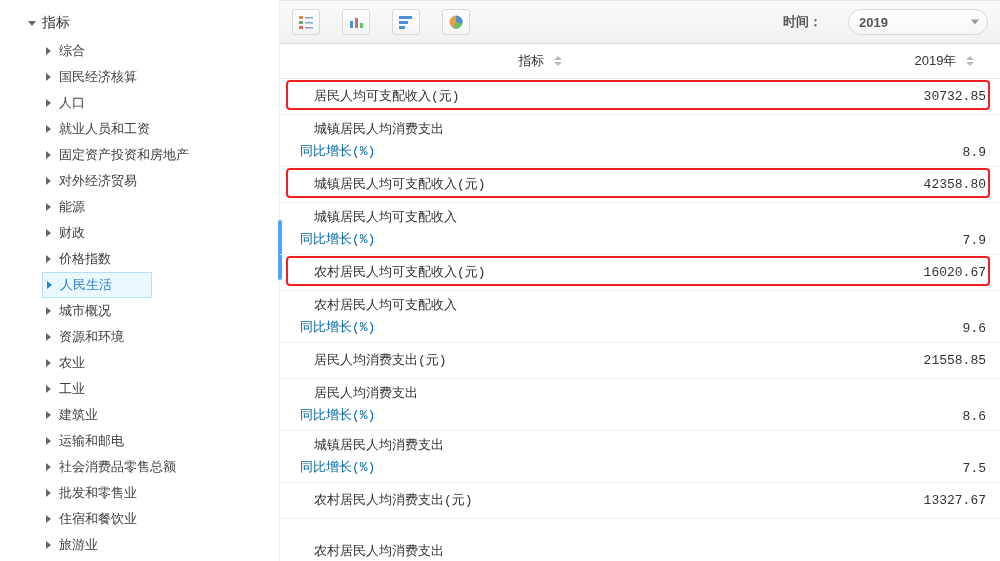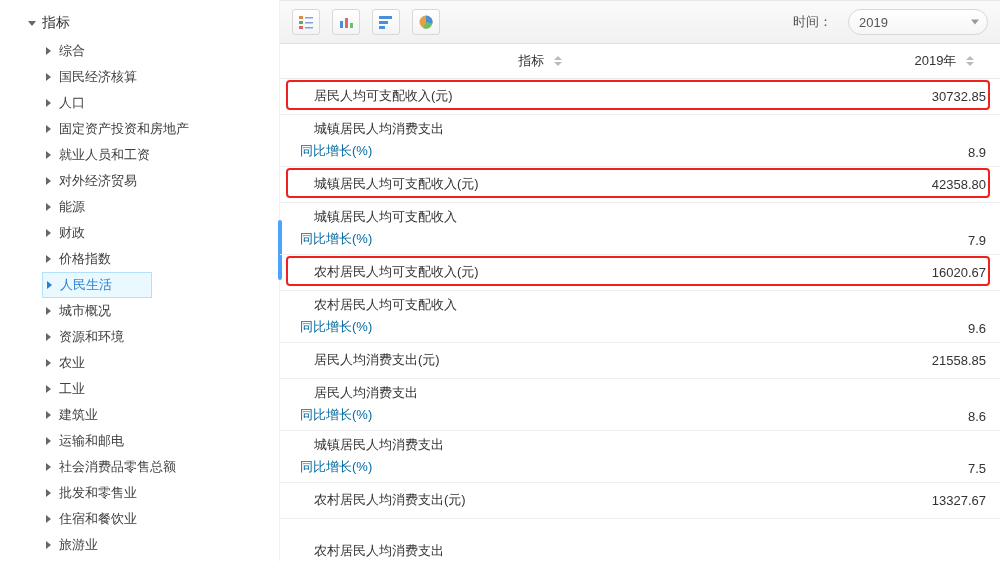--- a/index.html
+++ b/index.html
@@ -88,21 +88,22 @@
       cursor: col-resize;
     }
     .toolbar {
       height: 44px;
       background: linear-gradient(#fafafa,#f1f1f1);
       border-bottom: 1px solid #dfdfdf;
       border-top: 1px solid #e8e8e8;
       display: flex;
       align-items: center;
       padding: 0 12px;
-      gap: 12px;
+      gap: 22px;
+      font-weight: bold;
     }
     .icon-btn {
       width: 28px; height: 26px;
       border: 1px solid #d8d8d8;
       background: linear-gradient(#fff,#f4f4f4);
       border-radius: 3px;
       display: flex; align-items:center; justify-content:center;
       cursor: pointer;
     }
     .icon-btn svg { display:block; }
@@ -159,20 +160,21 @@
     }
     .sort .down {
       width:0;height:0;border-top:4px solid #bbb;border-left:4px solid transparent;border-right:4px solid transparent;
     }
     tbody td {
       border-bottom: 1px solid #eee;
       font-size: 13px;
       color: #333;
       vertical-align: bottom;
       padding-bottom: 6px;
+      font-family: Liberation Mono, monospace;
     }
     tr.single td { height: 36px; vertical-align: middle; padding-bottom: 0; }
     tr.double td { height: 52px; }
     td.col-ind { padding-left: 20px; }
     td.col-ind.indent { padding-left: 34px; }
     td.col-val { text-align: right; padding-right: 14px; }
     .two-line .line1 { display:block; padding-left: 14px; margin-bottom: 4px; }
     .two-line .line2 { display:block; color:#0369a1; }
     
     .highlight-box {
@@ -198,25 +200,25 @@
       <li class="tree-item">
         <span class="caret-right"></span>
         <span>国民经济核算</span>
       </li>
       <li class="tree-item">
         <span class="caret-right"></span>
         <span>人口</span>
       </li>
       <li class="tree-item">
         <span class="caret-right"></span>
+        <span>就业人员和工资</span>
+      </li>
+      <li class="tree-item">
+        <span class="caret-right"></span>
         <span>固定资产投资和房地产</span>
-      </li>
-      <li class="tree-item">
-        <span class="caret-right"></span>
-        <span>就业人员和工资</span>
       </li>
       <li class="tree-item">
         <span class="caret-right"></span>
         <span>对外经济贸易</span>
       </li>
       <li class="tree-item">
         <span class="caret-right"></span>
         <span>能源</span>
       </li>
       <li class="tree-item">

